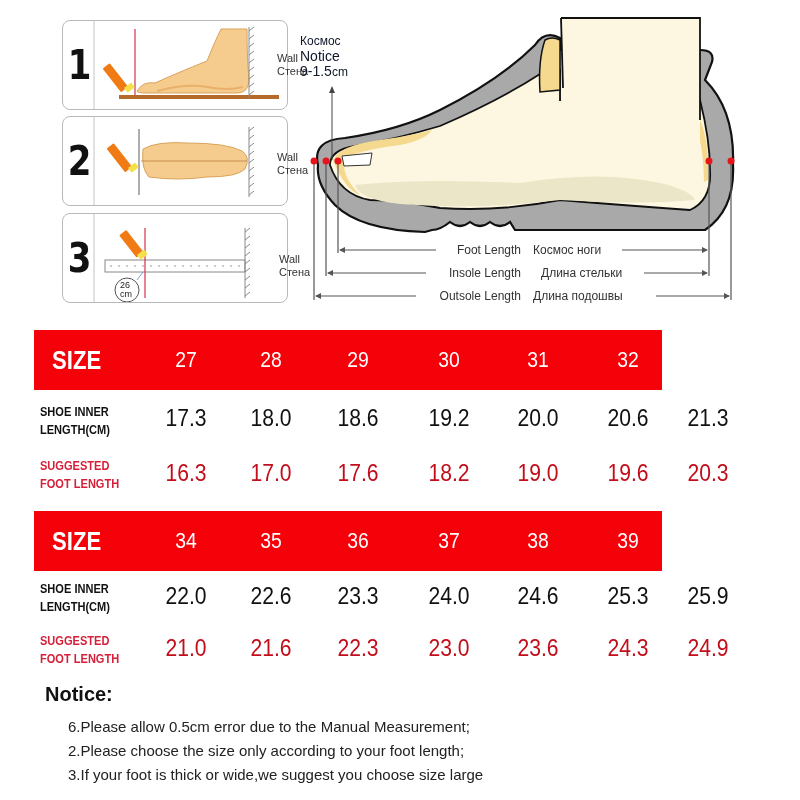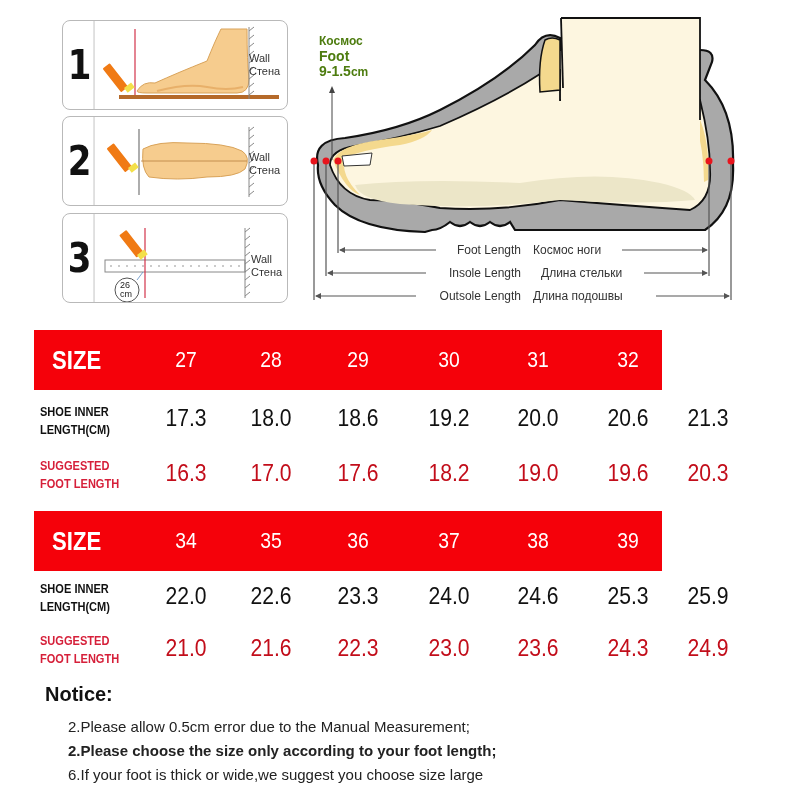--- a/index.html
+++ b/index.html
@@ -2,25 +2,25 @@
 <html><head>
 <meta charset="utf-8">
 <style>
   html,body{margin:0;padding:0;background:#fff;}
   body{width:800px;height:800px;position:relative;overflow:hidden;font-family:"Liberation Sans",sans-serif;}
   .abs{position:absolute;}
   
   .step{position:absolute;left:62px;width:226px;height:90px;border:1.5px solid #b9b9b9;border-radius:8px;background:#fff;box-sizing:border-box;}
   .step .num{position:absolute;left:0;top:0;width:33px;height:100%;border-right:1.5px solid #b9b9b9;display:flex;align-items:center;justify-content:center;font-family:"DejaVu Sans",sans-serif;font-weight:bold;font-size:40px;color:#111;transform:scaleX(0.85);}
   .step svg{position:absolute;left:34px;top:0;}
-  .wall-label{position:absolute;font-size:11px;color:#333;line-height:13px;}
+  .wall-label{position:absolute;font-size:11px;color:#333;line-height:13px;margin-left:28px;}
   
   .shoe{position:absolute;left:300px;top:10px;}
   .measure-label{position:absolute;font-size:12px;color:#333;white-space:nowrap;}
-  .space-label{position:absolute;left:319px;top:34px;font-size:12px;color:#4d7c0f;line-height:15px;font-weight:bold;}
+  .space-label{position:absolute;left:300px;top:34px;font-size:12px;color:#0f172a;line-height:15px;}
   .space-label .big{font-size:14px;}
   
   .size-bar{position:absolute;left:34px;width:628px;height:60px;background:#f5010a;}
   .size-bar .lbl{position:absolute;left:18px;top:0;height:60px;line-height:60px;font-weight:bold;font-size:26px;color:#fff;transform:scaleX(0.85);transform-origin:left center;}
   .cell{position:absolute;width:80px;text-align:center;transform:scaleX(0.88);}
   .hdr-cell{color:#fff;font-size:22px;line-height:60px;top:0;}
   .row-label{position:absolute;left:40px;font-weight:bold;font-size:13px;line-height:18px;transform:scaleX(0.85);transform-origin:left top;}
   .inner-val{color:#111;font-size:24px;}
   .foot-val{color:#c20d1a;font-size:24px;}
   .notice-title{position:absolute;left:45px;top:683px;font-size:20px;font-weight:bold;color:#111;}
@@ -193,21 +193,21 @@
       <polygon points="708,250 702,247 702,253"></polygon>
     <polygon points="327,273 333,270 333,276"></polygon>
       <polygon points="708,273 702,270 702,276"></polygon>
     <polygon points="315,296 321,293 321,299"></polygon>
       <polygon points="730,296 724,293 724,299"></polygon>
   </g>
 </svg>
 
 <div class="space-label">
   <div>Космос</div>
-  <div class="big">Foot</div>
+  <div class="big">Notice</div>
   <div class="big"><span>9-1.5</span><span style="font-size:12px;">cm</span></div>
 </div>
 
 <div class="measure-label" style="right:279px;top:243px;text-align:right;">Foot Length</div>
 <div class="measure-label" style="left:533px;top:243px;">Космос ноги</div>
 <div class="measure-label" style="right:279px;top:266px;text-align:right;">Insole Length</div>
 <div class="measure-label" style="left:533px;top:266px;margin-left:8px;">Длина стельки</div>
 <div class="measure-label" style="right:279px;top:289px;">Outsole Length</div>
 <div class="measure-label" style="left:533px;top:289px;">Длина подошвы</div>
 
@@ -283,15 +283,15 @@
   <div class="cell foot-val" style="left:146px;top:634px;">21.0</div>
   <div class="cell foot-val" style="left:231px;top:634px;">21.6</div>
   <div class="cell foot-val" style="left:318px;top:634px;">22.3</div>
   <div class="cell foot-val" style="left:409px;top:634px;">23.0</div>
   <div class="cell foot-val" style="left:498px;top:634px;">23.6</div>
   <div class="cell foot-val" style="left:588px;top:634px;">24.3</div>
   <div class="cell foot-val" style="left:668px;top:634px;">24.9</div>
 </div>
 
 <div class="notice-title">Notice:</div>
-<div class="notice-item" style="top:718px;">2.Please allow 0.5cm error due to the Manual Measurement;</div>
-<div class="notice-item" style="top:742px;font-weight:bold;">2.Please choose the size only according to your foot length;</div>
-<div class="notice-item" style="top:766px;">6.If your foot is thick or wide,we suggest  you  choose size large</div>
+<div class="notice-item" style="top:718px;">6.Please allow 0.5cm error due to the Manual Measurement;</div>
+<div class="notice-item" style="top:742px;">2.Please choose the size only according to your foot length;</div>
+<div class="notice-item" style="top:766px;">3.If your foot is thick or wide,we suggest  you  choose size large</div>
 
 </body></html>

